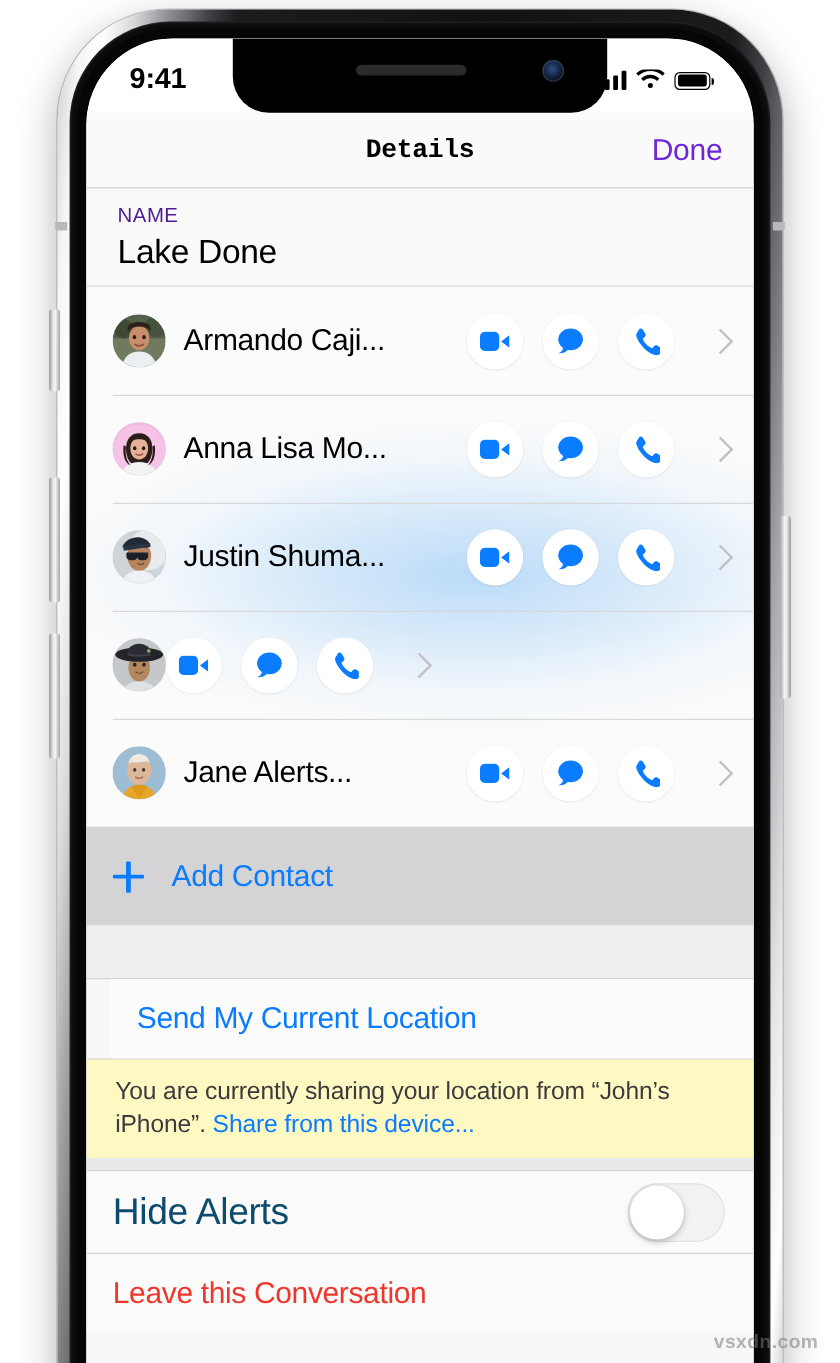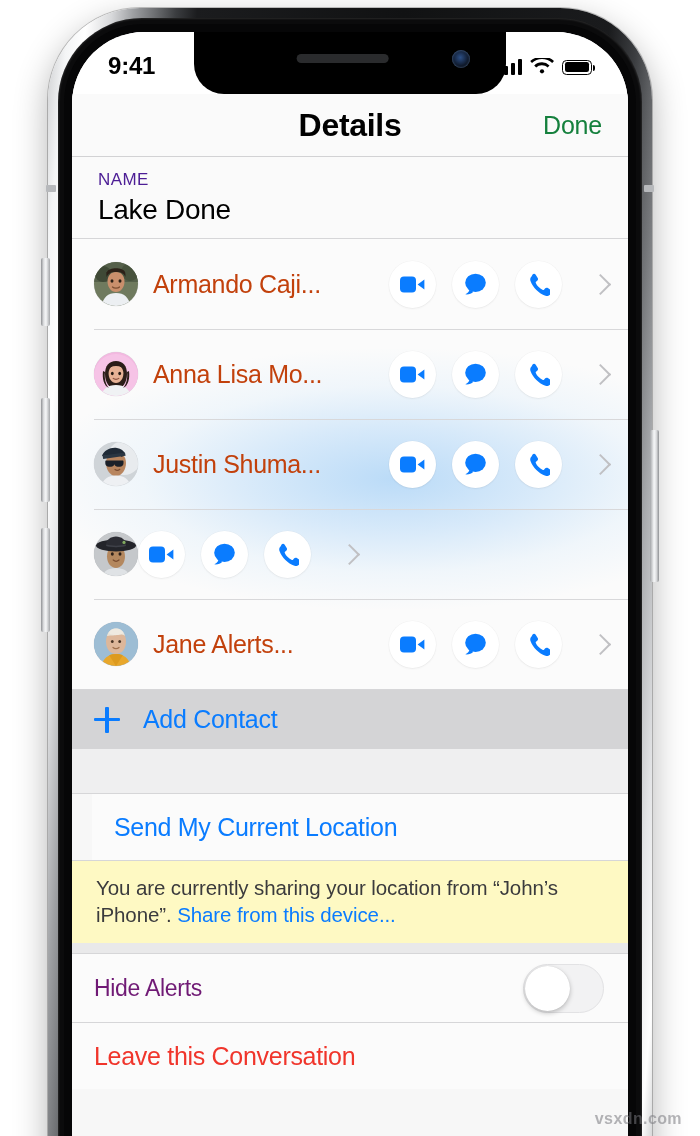--- a/index.html
+++ b/index.html
@@ -188,30 +188,31 @@
     top: 62px; left: 0; right: 0;
     height: 62px;
     background: #fafafa;
     display: flex;
     align-items: center;
     justify-content: center;
     border-bottom: 1px solid #d2d2d4;
     z-index: 20;
   }
   .nav-title {
-    font-size: 32px;
+    font-size: 22px;
     font-weight: bold;
     color: #000;
     letter-spacing: -0.3px;
+    font-family: Liberation Mono, monospace;
   }
   .nav-done {
     position: absolute;
     right: 26px;
     font-size: 25px;
-    color: #15803d;
+    color: #6d28d9;
     letter-spacing: -0.2px;
   }
 
   
   .content {
     position: absolute;
     top: 124px;
     left: 0; right: 0; bottom: 0;
     overflow: hidden;
     background: #f7f7f7;
@@ -272,21 +273,21 @@
     border-radius: 50%;
     flex: 0 0 44px;
     overflow: hidden;
     position: relative;
     background: #c9ccd1;
     box-shadow: 0 0 0 0.5px rgba(0,0,0,0.06);
   }
   .contact-name {
     flex: 1 1 auto;
     font-size: 25px;
-    color: #c2410c;
+    color: #000000;
     letter-spacing: -0.3px;
     padding-left: 15px;
     white-space: nowrap;
     overflow: hidden;
   }
   .act-group { display: flex; align-items: center; gap: 16px; }
   .act-btn {
     width: 47px; height: 47px;
     border-radius: 50%;
     background: #ffffff;
@@ -300,21 +301,21 @@
     border-top: 2.6px solid #c0c0c3;
     transform: rotate(45deg);
     flex: 0 0 auto;
   }
 
   
   .add-row {
     position: relative;
     display: flex;
     align-items: center;
-    height: 60px;
+    height: 82px;
     padding-left: 22px;
     background: #d4d4d6;
     box-sizing: border-box;
   }
   .add-plus {
     width: 26px; height: 26px;
     position: relative;
     flex: 0 0 26px;
   }
   .add-plus::before, .add-plus::after {
@@ -374,22 +375,22 @@
     align-items: center;
     justify-content: space-between;
     height: 70px;
     padding: 0 24px 0 22px;
     background: #fbfbfb;
     box-sizing: border-box;
     border-top: 1px solid #d6d6d8;
     border-bottom: 1px solid #d6d6d8;
   }
   .toggle-label {
-    font-size: 23px;
-    color: #701a75;
+    font-size: 31px;
+    color: #0c4a6e;
     letter-spacing: -0.3px;
   }
   .switch {
     width: 81px; height: 49px;
     border-radius: 25px;
     background: #f2f2f3;
     border: 1px solid #e2e2e4;
     position: relative;
     box-sizing: border-box;
   }

